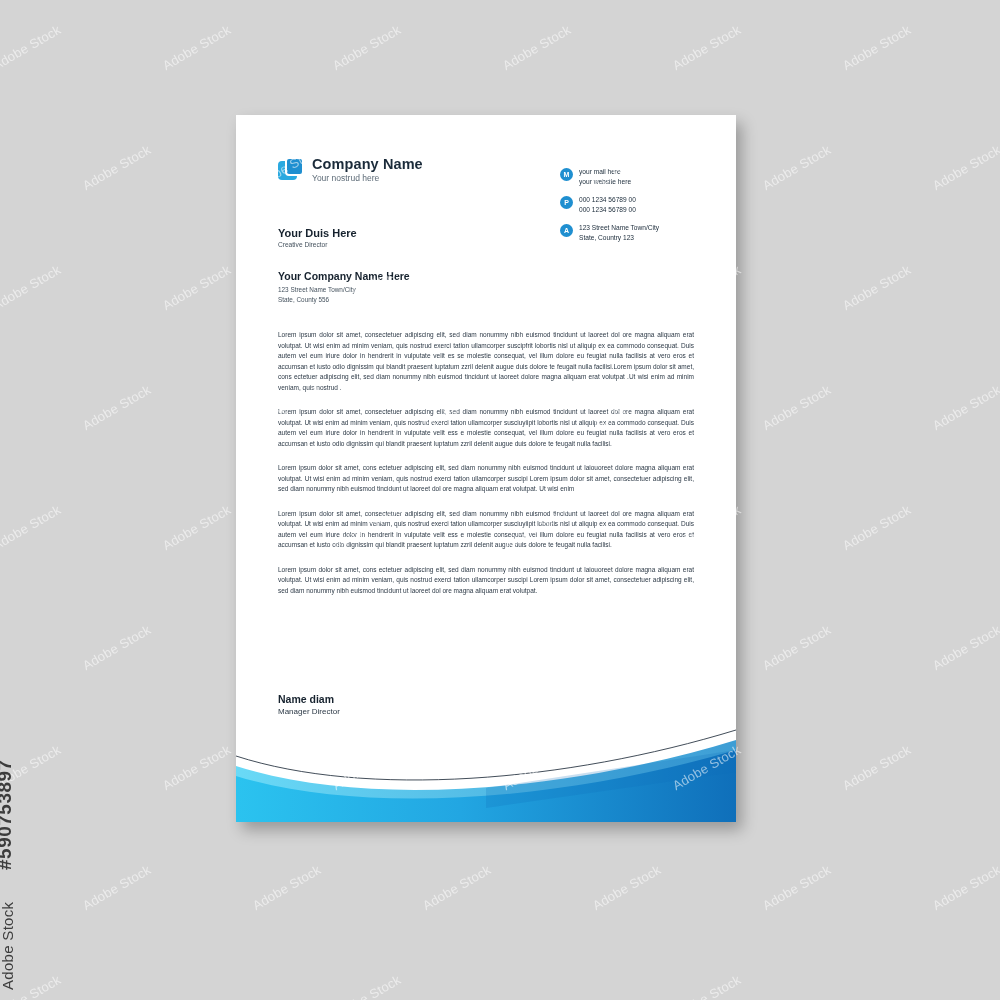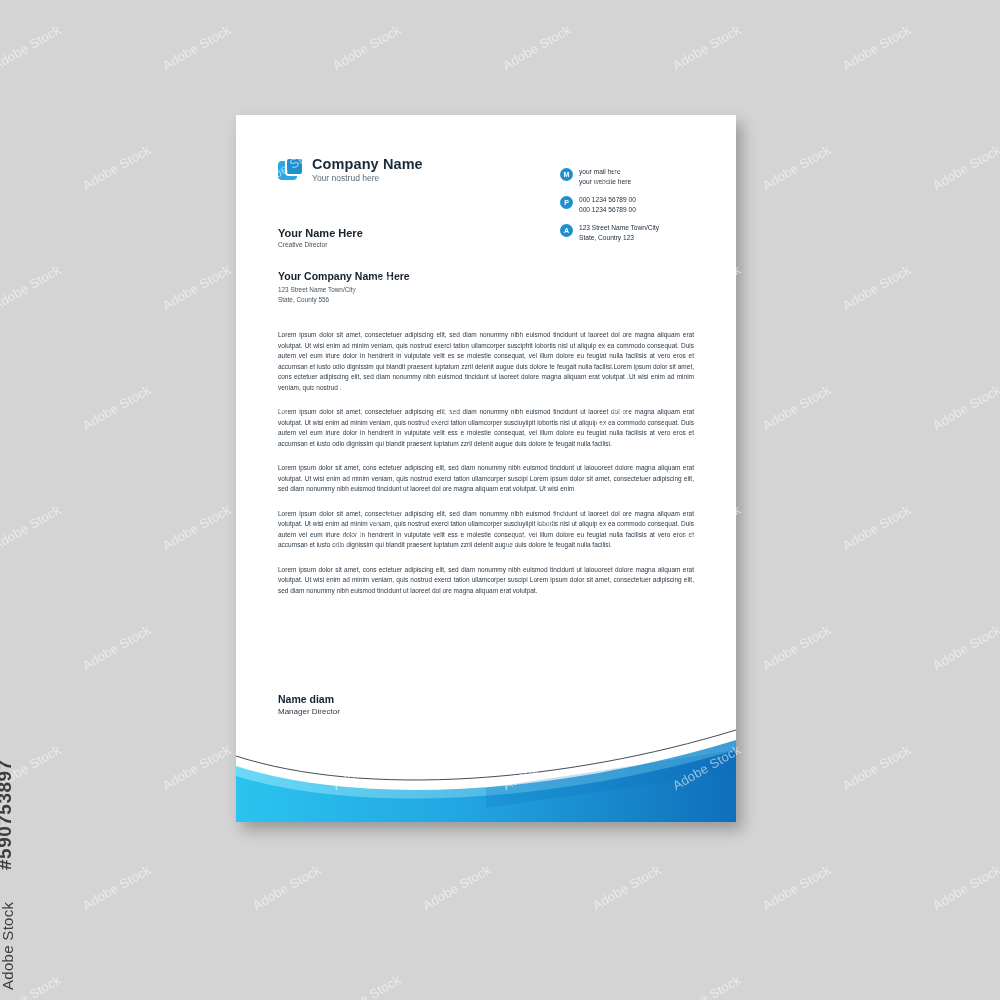--- a/index.html
+++ b/index.html
@@ -264,21 +264,21 @@
         <div class="contact-lines">
           <div>123 Street Name Town/City</div>
           <div>State, Country 123</div>
         </div>
       </div>
 
     </div>
   </div>
 
   <div class="recipient">
-    <div class="r-name">Your Name Here</div>
+    <div class="r-name">Your Duis Here</div>
     <div class="r-role">Creative Director</div>
     <div class="r-company">Your Company Name Here</div>
     <div class="r-addr">
       <div>123 Street Name Town/City</div>
       <div>State, County 556</div>
     </div>
   </div>
 
   <div class="body-copy">
     <p>Lorem ipsum dolor sit amet, consectetuer adipiscing elit, sed diam nonummy nibh euismod tincidunt ut laoreet dol ore magna aliquam erat volutpat. Ut wisi enim ad minim veniam, quis nostrud exerci tation ullamcorper suscipfrit lobortis nisl ut aliquip ex ea commodo consequat. Duis autem vel eum iriure dolor in hendrerit in vulputate velit es se molestie consequat, vel illum dolore eu feugiat nulla facilisis at vero eros et accumsan et iusto odio dignissim qui blandit praesent luptatum zzril delenit augue duis dolore te feugait nulla facilisi.Lorem ipsum dolor sit amet, cons ectetuer adipiscing elit, sed diam nonummy nibh euismod tincidunt ut laoreet dolore magna aliquam erat volutpat .Ut wisi enim ad minim veniam, quis nostrud .</p>

